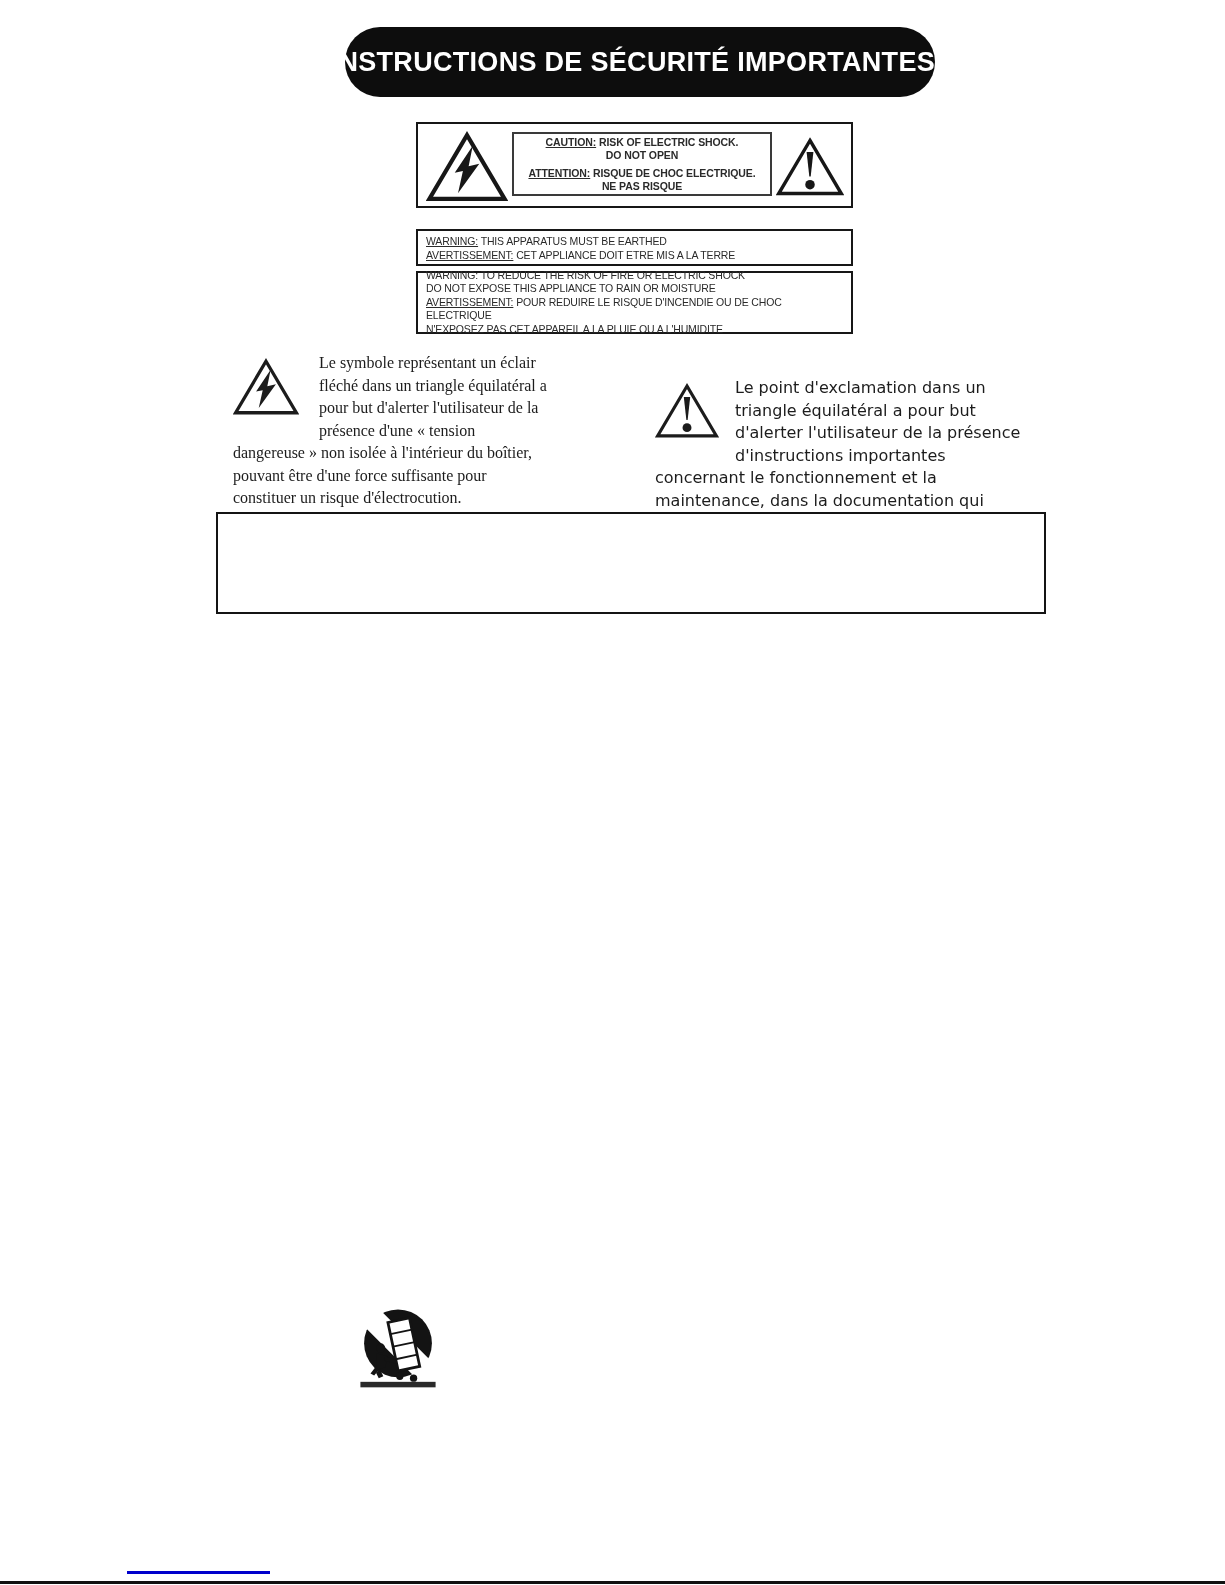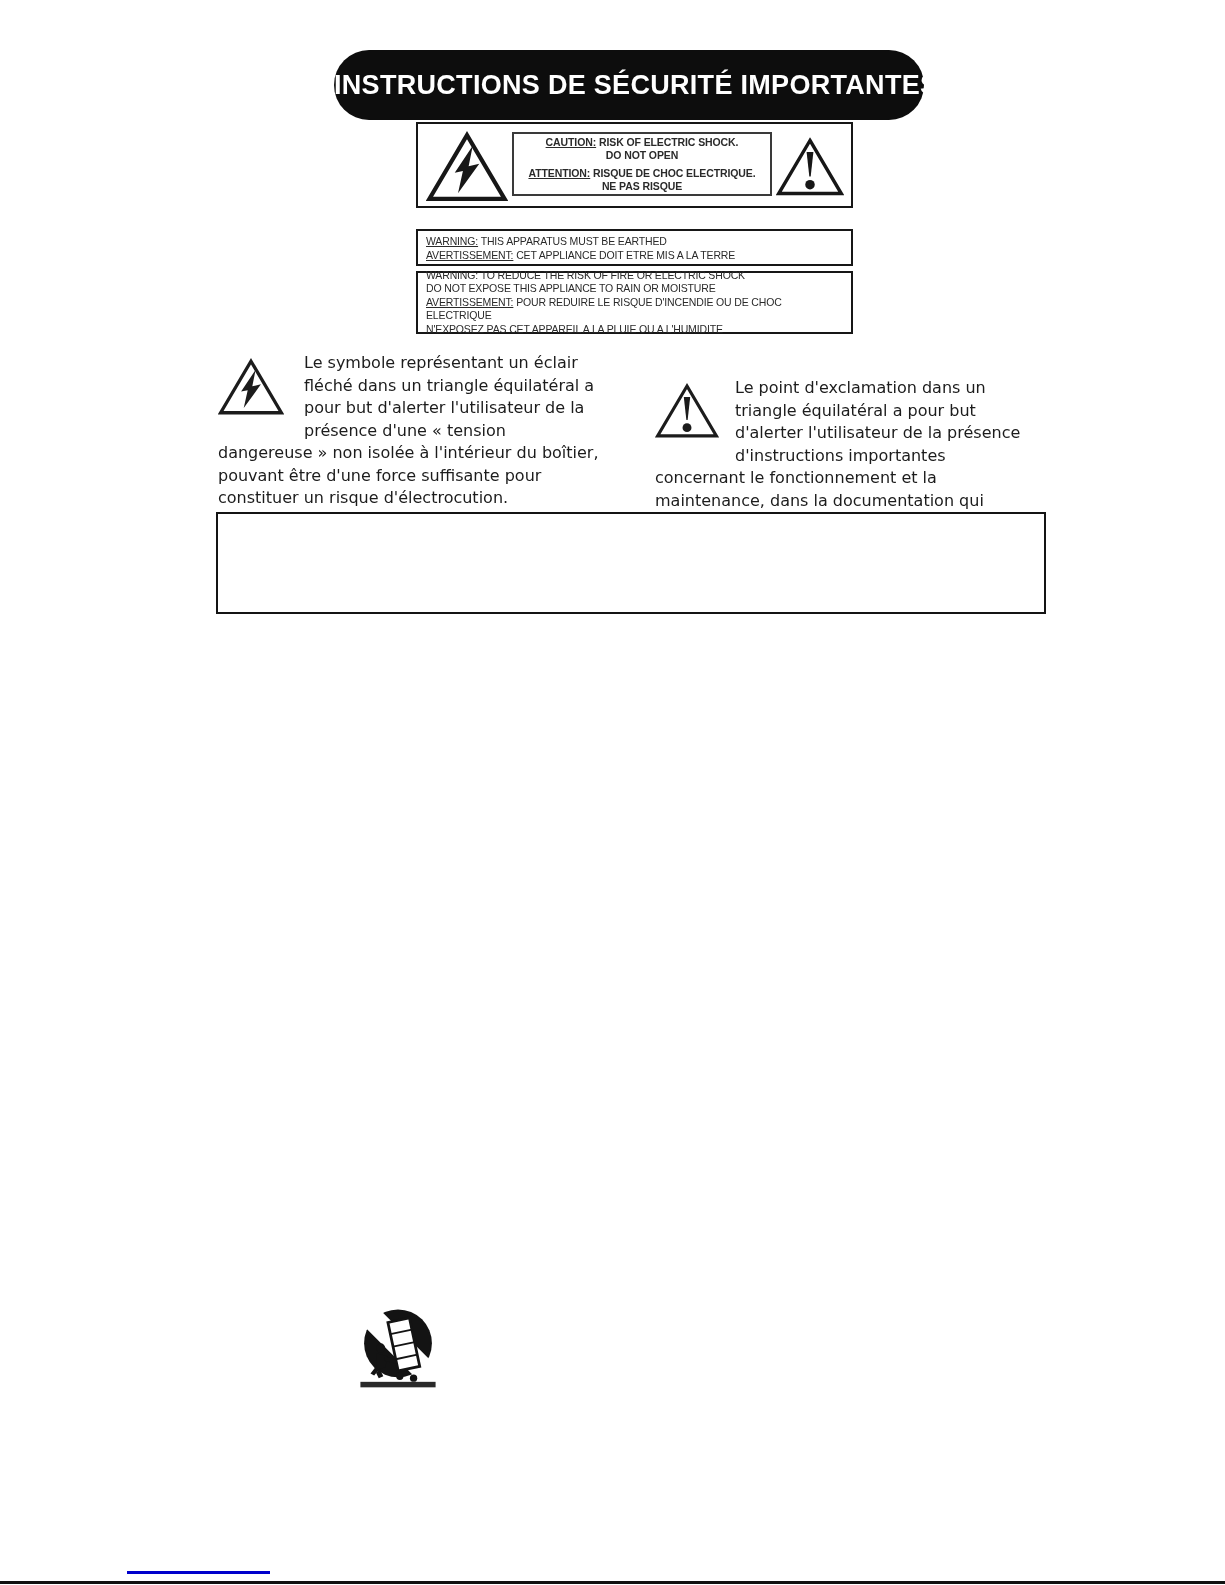--- a/index.html
+++ b/index.html
@@ -6,23 +6,23 @@
   #page{
     position:relative;
     width:1225px;height:1585px;
     background:#fff;
     font-family:"Liberation Sans",sans-serif;
     color:#1c1c1c;
     overflow:hidden;
   }
   
   .banner{
-    position:absolute;left:334px;top:27px;width:590px;height:70px;
+    position:absolute;left:345px;top:27px;width:590px;height:70px;
     background:#0d0d0d;border-radius:36px;
-    display:flex;align-items:center;justify-content:flex-start;margin-top:23px;
+    display:flex;align-items:center;justify-content:flex-end;
   }
   .banner span{
     color:#fff;font-size:27px;font-weight:bold;letter-spacing:.3px;
     font-family:"Liberation Sans",sans-serif;white-space:nowrap;
   }
   
   .caution-box{
     position:absolute;left:416px;top:122px;width:437px;height:86px;
     border:2px solid #171717;background:#fff;box-sizing:border-box;
   }
@@ -46,21 +46,21 @@
   }
   .strip-1{top:229px;height:37px;line-height:14px;}
   .strip-2{top:271px;height:63px;line-height:13.5px;justify-content:center;}
   
   .sym-col{
     position:absolute;top:352px;
     font-family:"DejaVu Sans",sans-serif;
     font-size:16px;line-height:22.5px;color:#1c1c1c;
   }
   .sym-col .text{white-space:pre-line;}
-  .sym-left{left:218px;width:400px;}
+  .sym-left{left:233px;width:400px;font-family:Liberation Serif, serif;}
   .sym-right{left:655px;width:412px;margin-top:25px;}
   .float-icon{float:left;height:90px;}
   .sym-left .float-icon{width:86px;}
   .sym-right .float-icon{width:80px;}
   
   .notice-box{
     position:absolute;left:216px;top:512px;width:830px;height:102px;
     border:2px solid #141414;box-sizing:border-box;background:#fff;
   }
   

